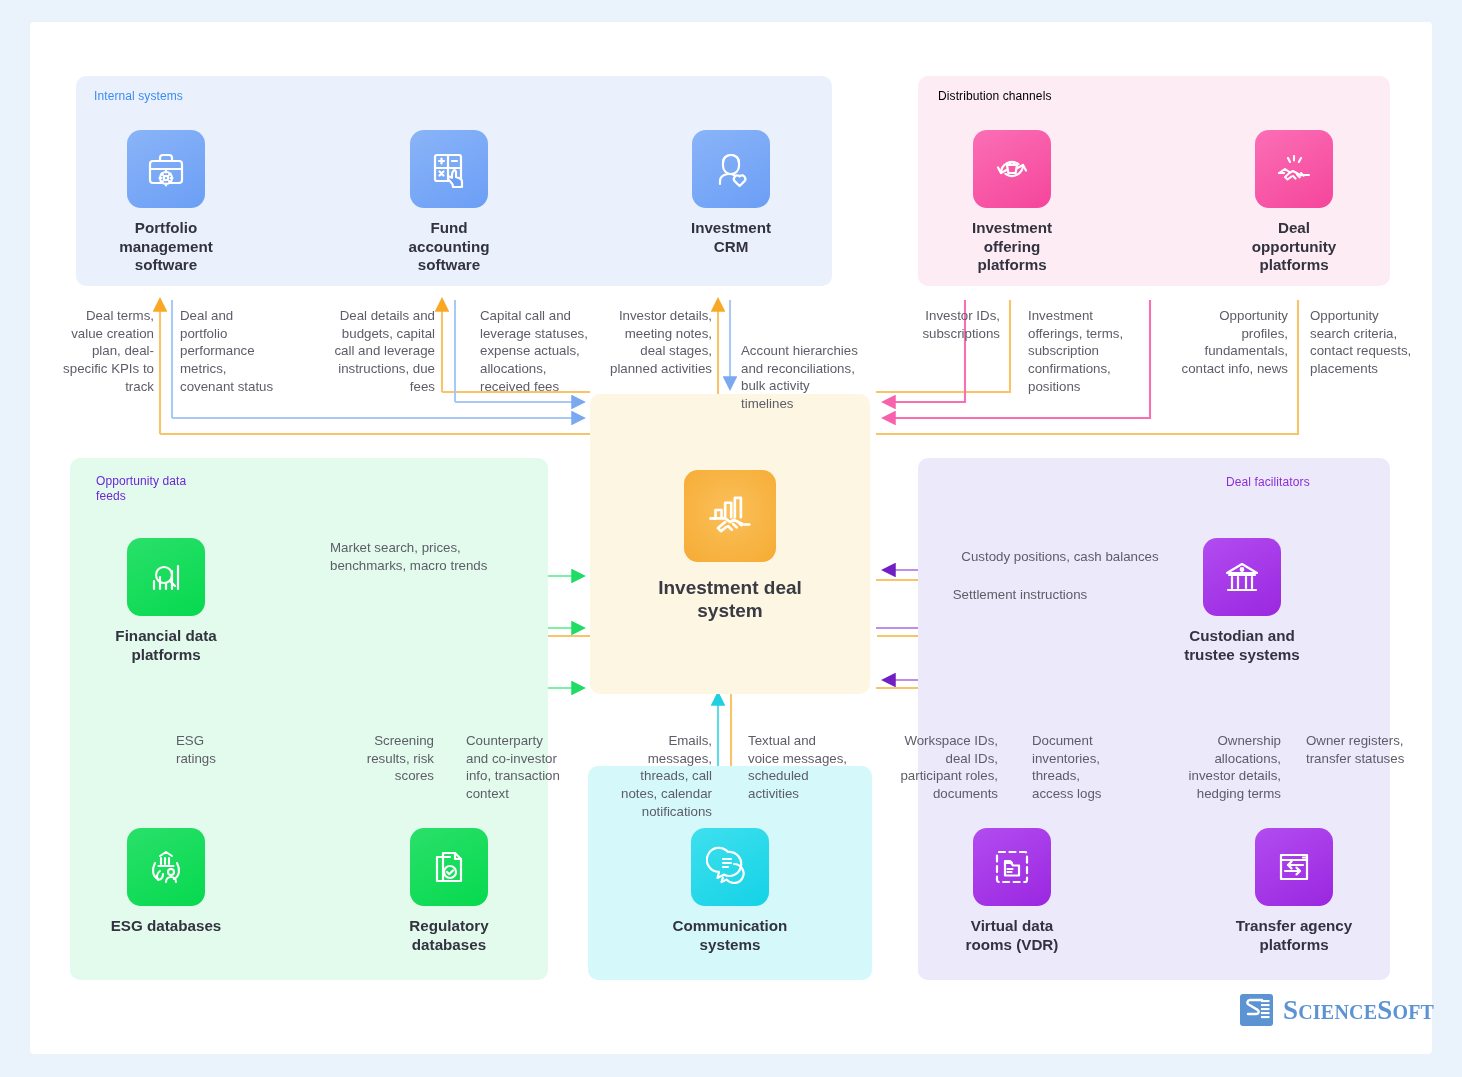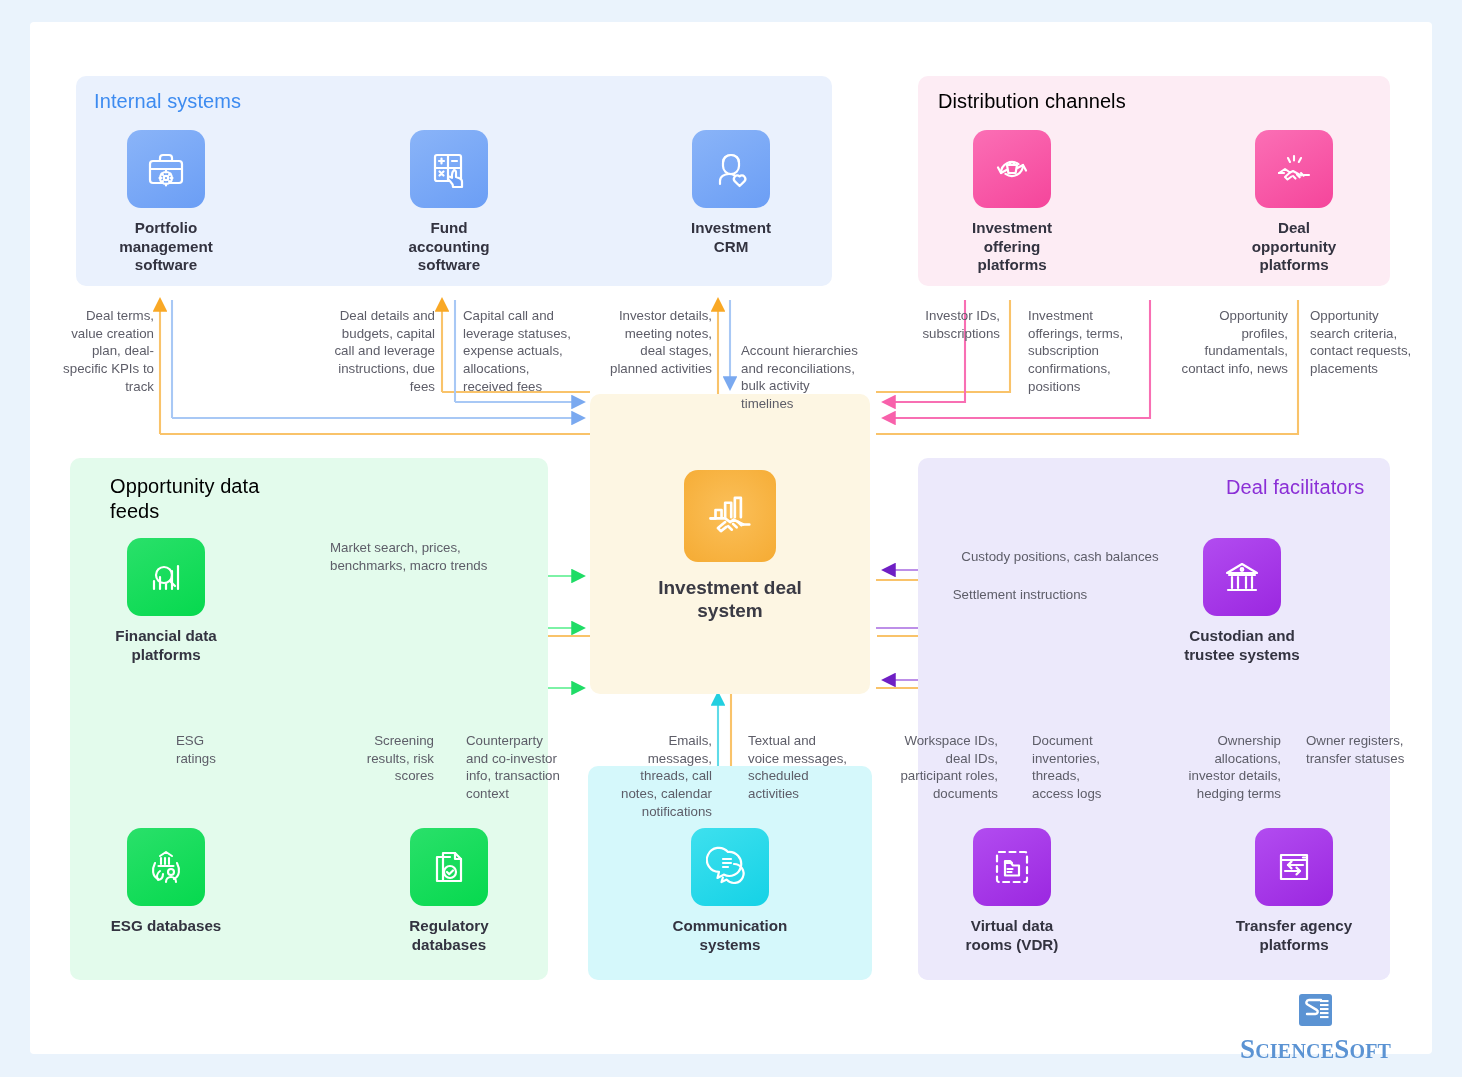--- a/index.html
+++ b/index.html
@@ -27,21 +27,21 @@
     pointer-events: none;
   }
 
   
   .group {
     position: absolute;
     border-radius: 10px;
   }
   .group-title {
     position: absolute;
-    font-size: 20px;
+    font-size: 12px;
     letter-spacing: .1px;
     white-space: pre-line;
     line-height: 1.25;
   }
 
   #grp-internal { left: 76px;  top: 76px;  width: 756px; height: 210px; background: #eaf1fd; }
   #grp-dist     { left: 918px; top: 76px;  width: 472px; height: 210px; background: #fdecf4; }
   #grp-opp      { left: 70px;  top: 458px; width: 478px; height: 522px; background: #e3fbec; }
   #grp-comm     { left: 588px; top: 766px; width: 284px; height: 214px; background: #d5f8fb; }
   #grp-facil    { left: 918px; top: 458px; width: 472px; height: 522px; background: #ece9fb; }
@@ -107,21 +107,21 @@
     white-space: pre-line;
   }
   .flab.r { text-align: right; }
   .flab.l { text-align: left; }
   .flab.c { text-align: center; }
 
   
   #logo {
     position: absolute;
     left: 1240px; top: 993px;
-    display: flex; align-items: center; gap: 9px; flex-direction: column;
+    display: flex; align-items: center; gap: 9px;
   }
   #logo .mark { width: 34px; height: 34px; }
   #logo .word {
     font-family: "Liberation Serif", serif;
     font-size: 27px;
     font-weight: bold;
     color: #5b93d3;
     letter-spacing: .2px;
     line-height: 1;
   }
@@ -202,21 +202,21 @@
   <div class="group" id="grp-center"></div>
   <div class="group" id="grp-internal"></div>
   <div class="group" id="grp-dist"></div>
   <div class="group" id="grp-opp"></div>
   <div class="group" id="grp-facil"></div>
   <div class="group" id="grp-vdr-pad"></div>
   <div class="group" id="grp-comm"></div>
 
   <div class="group-title" style="left:94px;  top:89px;  color:#3d8bf0;">Internal systems</div>
   <div class="group-title" style="left:938px; top:89px;  color:#000000;">Distribution channels</div>
-  <div class="group-title" style="left:110px;  top:474px; color:#000000; width:170px;">Opportunity data
+  <div class="group-title" style="left:96px;  top:474px; color:#6d28d9; width:170px;">Opportunity data
 feeds</div>
   <div class="group-title" style="left:1226px;top:475px; color:#8b2fd6;">Deal facilitators</div>
 
   <div class="node fam-blue" style="left:81px; top:130px;">
     <div class="ibox">
       <svg viewBox="0 0 48 48" stroke="#fff" stroke-width="2.2" fill="none" stroke-linecap="round" stroke-linejoin="round">
         <rect x="8" y="16" width="32" height="22" rx="3"></rect>
         <path d="M18 16v-3a3 3 0 0 1 3-3h6a3 3 0 0 1 3 3v3"></path>
         <path d="M8 24h32"></path>
         <circle cx="24" cy="33" r="6" fill="#6b9ef5"></circle>
@@ -398,26 +398,31 @@
     </div>
     <div class="ilbl">Investment deal
 system</div>
   </div>
 
   <div class="flab r" style="left:48px;  top:307px; width:106px;">Deal terms,
 value creation
 plan, deal-
 specific KPIs to
 track</div>
+  <div class="flab l" style="left:180px; top:307px; width:120px;">Deal and
+portfolio
+performance
+metrics,
+covenant status</div>
   <div class="flab r" style="left:310px; top:307px; width:125px;">Deal details and
 budgets, capital
 call and leverage
 instructions, due
 fees</div>
-  <div class="flab l" style="left:463px; top:307px; width:128px;">Capital call and
+  <div class="flab l" style="left:480px; top:307px; width:128px;">Capital call and
 leverage statuses,
 expense actuals,
 allocations,
 received fees</div>
   <div class="flab r" style="left:594px; top:307px; width:118px;">Investor details,
 meeting notes,
 deal stages,
 planned activities</div>
   <div class="flab l" style="left:741px; top:307px; width:148px;margin-top:35px;">Account hierarchies
 and reconciliations,

